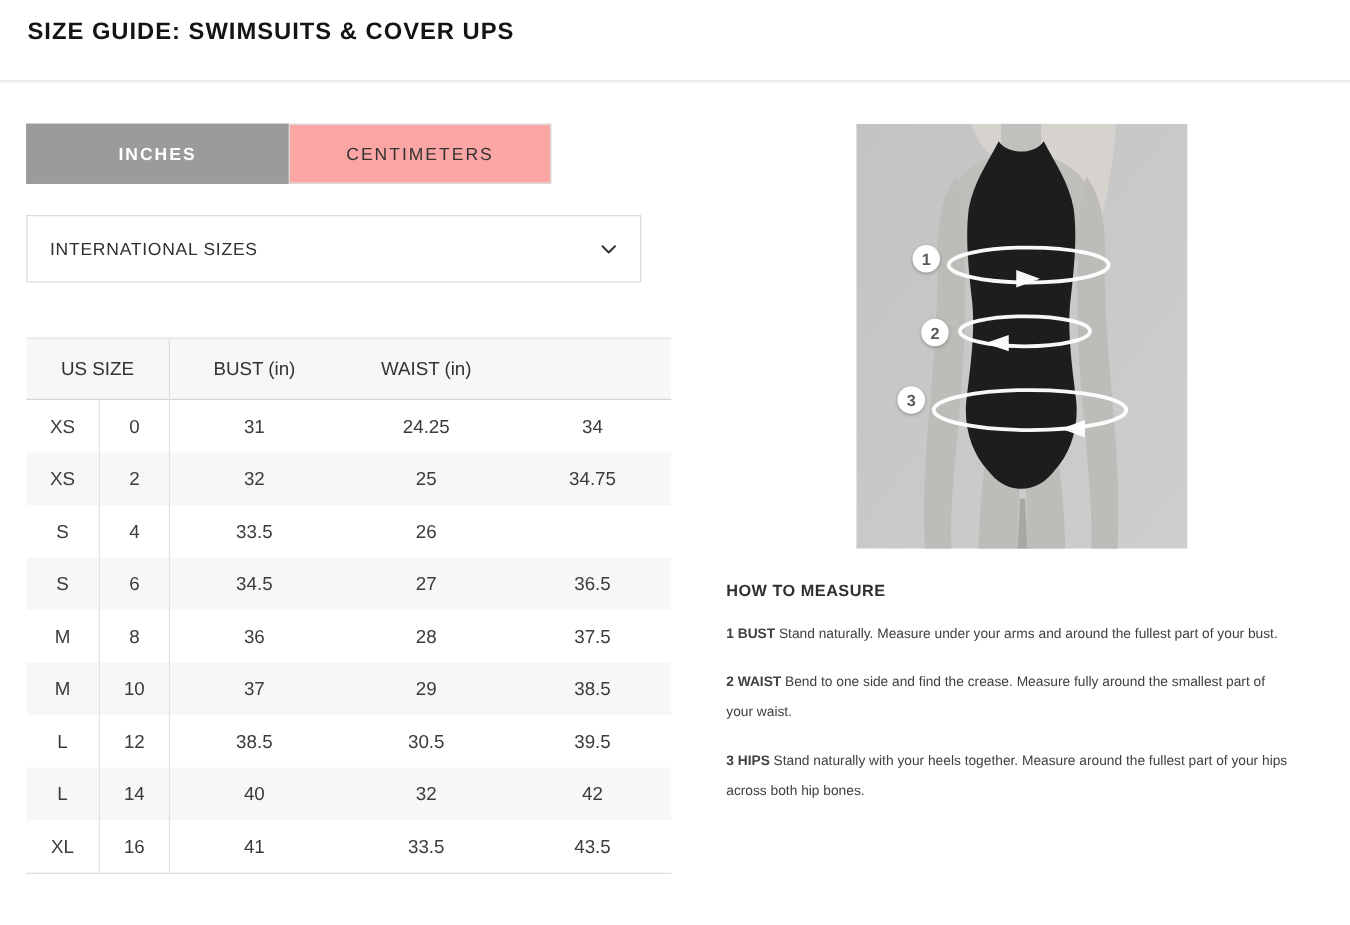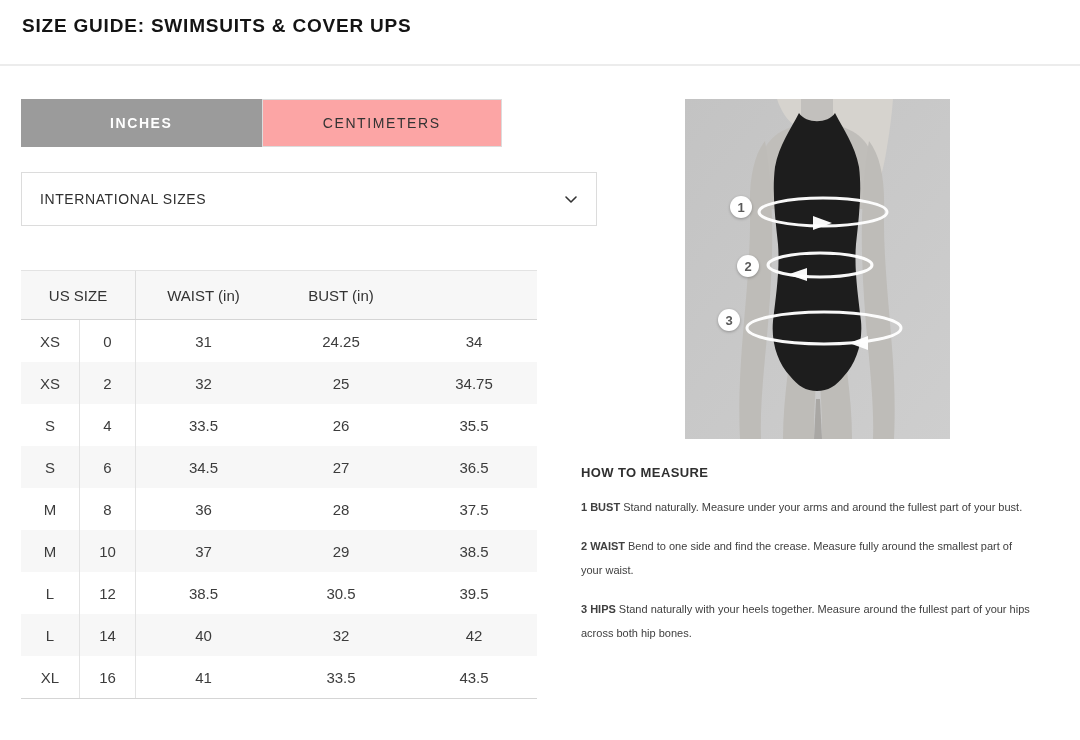--- a/index.html
+++ b/index.html
@@ -15,29 +15,29 @@
     font-size: 19px; font-weight: 700; letter-spacing: .8px;
     color: #141414; margin: 0; padding: 15px 0 0 22px;
   }
   .top-divider { border: 0; border-top: 2px solid #ececec; margin: 27px 0 0 0; }
 
   .content { display: flex; padding-left: 21px; }
   .left-col { width: 516px; flex: 0 0 516px; padding-top: 33px; }
   .right-col { width: 454px; flex: 0 0 454px; margin-left: 44px; padding-top: 33px; }
 
   
-  .unit-tabs { display: flex; width: 481px; height: 48px; }
+  .unit-tabs { display: flex; width: 420px; height: 48px; }
   .tab { flex: 1; display: flex; align-items: center; justify-content: center;
          font-size: 14px; letter-spacing: 1.6px; cursor: pointer; user-select: none; }
   .tab.active { background: #9b9b9b; color: #ffffff; border: 1px solid #9b9b9b; font-weight: 600; }
   .tab.inactive { background: #fca5a5; color: #333333; border: 1px solid #dcdcdc; font-weight: 400; }
 
   
   .intl-dropdown {
-    margin-top: 25px; height: 54px; width: 576px;
+    margin-top: 25px; height: 54px; width: 492px;
     border: 1px solid #dcdcdc; background: #fff;
     display: flex; align-items: center; justify-content: space-between;
     padding: 0 18px; font-size: 14px; letter-spacing: .6px; color: #2f2f2f;
     cursor: pointer; user-select: none;
   }
   .chevron { display: flex; align-items: center; }
 
   
   .size-table { margin-top: 44px; width: 516px; border-bottom: 1px solid #d5d5d5; }
   .thead {
@@ -93,22 +93,22 @@
       <span class="chevron">
         <svg width="14" height="9" viewBox="0 0 14 9">
           <polyline points="2,2 7,7 12,2" fill="none" stroke="#333" stroke-width="1.6" stroke-linecap="round" stroke-linejoin="round"></polyline>
         </svg>
       </span>
     </div>
 
     <div class="size-table">
       <div class="thead">
         <div class="th th-us">US SIZE</div>
+        <div class="th">BUST (in)</div>
         <div class="th">WAIST (in)</div>
-        <div class="th">BUST (in)</div>
       </div>
       <div class="tbody">
         <div class="trow">
           <div class="td">XS</div>
           <div class="td c2">0</div>
           <div class="td">31</div>
           <div class="td">24.25</div>
           <div class="td">34</div>
         </div>
         <div class="trow">
@@ -116,21 +116,20 @@
           <div class="td c2">2</div>
           <div class="td">32</div>
           <div class="td">25</div>
           <div class="td">34.75</div>
         </div>
         <div class="trow">
           <div class="td">S</div>
           <div class="td c2">4</div>
           <div class="td">33.5</div>
           <div class="td">26</div>
-          <div class="td">35.5</div>
         </div>
         <div class="trow">
           <div class="td">S</div>
           <div class="td c2">6</div>
           <div class="td">34.5</div>
           <div class="td">27</div>
           <div class="td">36.5</div>
         </div>
         <div class="trow">
           <div class="td">M</div>

